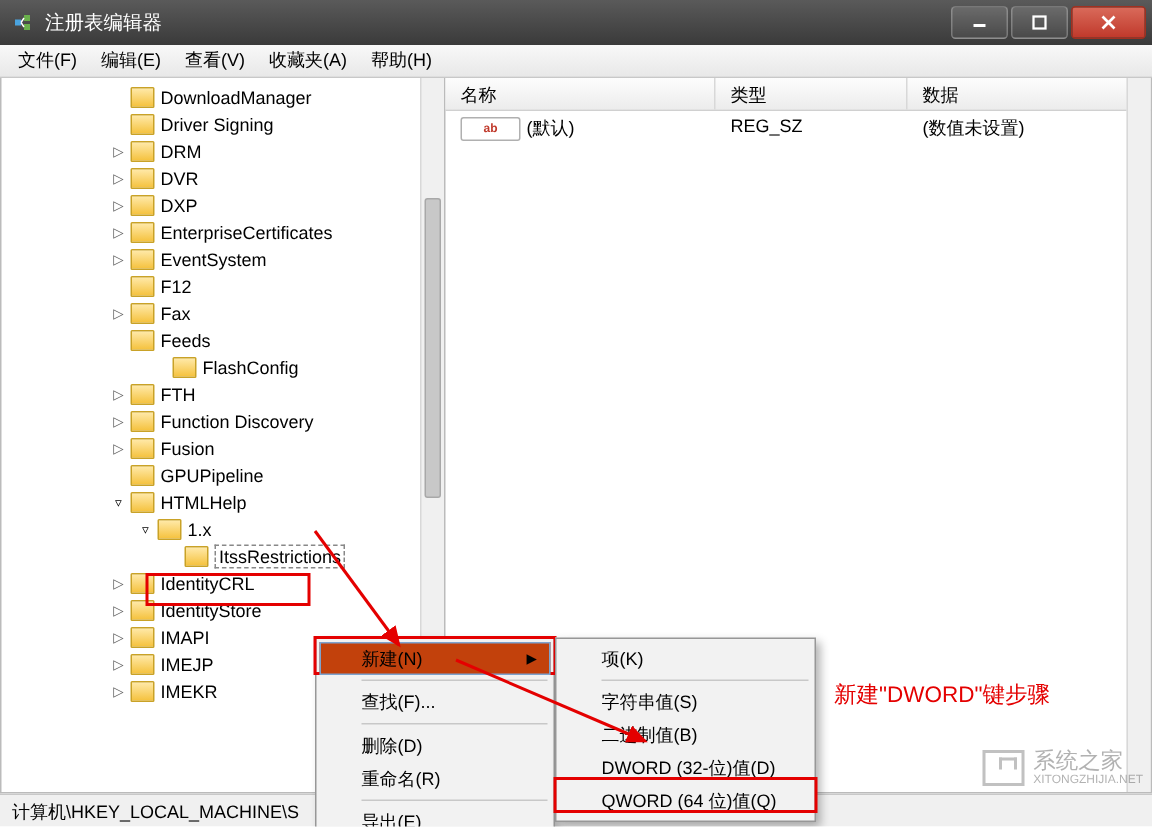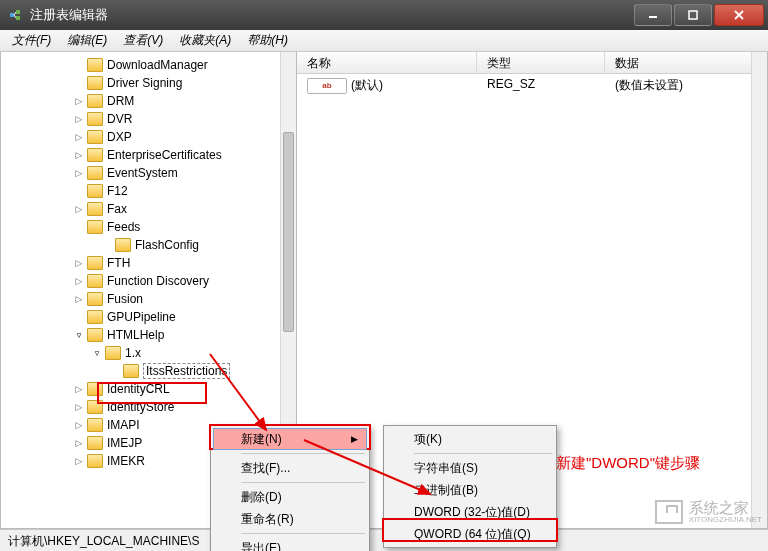--- a/index.html
+++ b/index.html
@@ -4,21 +4,21 @@
   <style>
     * { margin: 0; padding: 0; box-sizing: border-box; }
     body { font-family: "Microsoft YaHei", "SimSun", sans-serif; font-size: 12px; background: #fff; width: 768px; height: 551px; position: relative; overflow: hidden; }
     .titlebar { height: 30px; background: linear-gradient(to bottom, #5a5a5a, #3a3a3a); display: flex; align-items: center; padding: 0 4px 0 8px; color: #fff; }
     .titlebar-icon { width: 16px; height: 16px; margin-right: 6px; display: flex; align-items: center; justify-content: center; }
     .titlebar-title { flex: 1; font-size: 13px; }
     .titlebar-buttons { display: flex; }
     .titlebar-btn { width: 38px; height: 22px; margin-left: 2px; border: 1px solid rgba(255,255,255,0.25); border-radius: 3px; background: linear-gradient(to bottom, #6a6a6a, #4a4a4a); display: flex; align-items: center; justify-content: center; color: #fff; font-size: 12px; cursor: pointer; }
     .titlebar-btn.close { width: 50px; background: linear-gradient(to bottom, #d96a5a, #c0392b); border-color: #a03020; }
     .menubar { height: 22px; background: linear-gradient(to bottom, #f8f8f8, #e8e8e8); border-bottom: 1px solid #c8c8c8; display: flex; align-items: center; padding: 0 4px; }
-    .menu-item { padding: 2px 8px; cursor: pointer; font-style: italic; }
+    .menu-item { padding: 2px 8px; cursor: pointer; }
     .content { display: flex; height: 477px; border: 1px solid #bbb; border-top: none; }
     .tree-pane { width: 296px; border-right: 1px solid #bbb; position: relative; overflow: hidden; }
     .tree { padding: 4px 0; }
     .tree-row { display: flex; align-items: center; height: 18px; white-space: nowrap; cursor: pointer; }
     .expander { width: 12px; height: 12px; display: inline-flex; align-items: center; justify-content: center; color: #666; font-size: 9px; margin-right: 2px; }
     .expander.open { color: #000; }
     .folder { width: 16px; height: 14px; background: linear-gradient(to bottom, #ffe9a8, #f5c23e); border: 1px solid #c9a227; border-radius: 1px; margin-right: 4px; flex-shrink: 0; }
     .tree-label { }
     .tree-row.selected .tree-label { background: #fff; border: 1px dashed #888; padding: 0 2px; }
     .red-box { position: absolute; border: 2px solid #e40000; pointer-events: none; }
@@ -27,21 +27,21 @@
     .list-col { padding: 3px 10px; border-right: 1px solid #d8d8d8; }
     .list-body { flex: 1; }
     .list-row { display: flex; padding: 3px 0; }
     .list-cell { padding: 0 10px; }
     .ab-icon { width: 40px; height: 16px; background: #fff; border: 1px solid #b0b0b0; border-radius: 2px; display: inline-flex; align-items: center; justify-content: center; color: #c0392b; font-size: 8px; font-weight: bold; margin-right: 4px; }
     .scrollbar-v { position: absolute; right: 0; top: 0; bottom: 0; width: 16px; background: #f0f0f0; border-left: 1px solid #d8d8d8; }
     .scroll-thumb { position: absolute; left: 2px; right: 2px; background: #c8c8c8; border: 1px solid #a8a8a8; border-radius: 2px; }
     .statusbar { height: 22px; background: #f0f0f0; border-top: 1px solid #c8c8c8; padding: 3px 8px; font-size: 12px; }
     .context-menu { position: absolute; background: #f2f2f2; border: 1px solid #979797; box-shadow: 3px 3px 6px rgba(0,0,0,0.3); padding: 2px; z-index: 100; }
     .ctx-item { display: flex; align-items: center; height: 22px; padding: 0 24px 0 28px; cursor: pointer; white-space: nowrap; min-width: 120px; position: relative; }
-    .ctx-item.hover { background: #fca5a5; border: 1px solid #7da2ce; padding: 0 23px 0 27px; }
+    .ctx-item.hover { background: #c2410c; border: 1px solid #7da2ce; padding: 0 23px 0 27px; }
     .ctx-item .arrow { position: absolute; right: 8px; font-size: 9px; }
     .ctx-sep { height: 1px; background: #c8c8c8; margin: 3px 2px 3px 28px; }
     .annotation { position: absolute; color: #e40000; font-size: 15px; z-index: 200; pointer-events: none; }
     .arrow-svg { position: absolute; z-index: 150; pointer-events: none; }
     .watermark { position: absolute; right: 6px; bottom: 26px; display: flex; align-items: center; color: #555; font-size: 11px; opacity: 0.45; z-index: 50; pointer-events: none; }
     .watermark .logo { width: 28px; height: 24px; border: 2px solid #777; margin-right: 6px; position: relative; }
     .watermark .logo::before { content: ""; position: absolute; top: 3px; right: 3px; width: 8px; height: 6px; border: 2px solid #777; border-bottom: none; }
     .watermark-text { display: flex; flex-direction: column; line-height: 1.1; }
     .tree-scroll { position: absolute; right: 0; top: 0; bottom: 0; width: 16px; background: #f0f0f0; border-left: 1px solid #d8d8d8; }
   </style>
@@ -241,21 +241,21 @@
   </div>
   <div class="ctx-sep"></div>
   <div class="ctx-item">查找(F)...</div>
   <div class="ctx-sep"></div>
   <div class="ctx-item">删除(D)</div>
   <div class="ctx-item">重命名(R)</div>
   <div class="ctx-sep"></div>
   <div class="ctx-item">导出(E)</div>
 </div>
 
-<div class="context-menu" style="left:383px;top:425px;width:174px">
+<div class="context-menu" style="left:370px;top:425px;width:174px">
   <div class="ctx-item">项(K)</div>
   <div class="ctx-sep"></div>
   <div class="ctx-item">字符串值(S)</div>
   <div class="ctx-item">二进制值(B)</div>
   <div class="ctx-item">DWORD (32-位)值(D)</div>
   <div class="ctx-item">QWORD (64 位)值(Q)</div>
   <div class="red-box" style="left:-2px;top:92px;right:-2px;height:24px"></div>
 </div>
 
 <svg class="arrow-svg" style="left:206px;top:350px" width="170" height="90">

